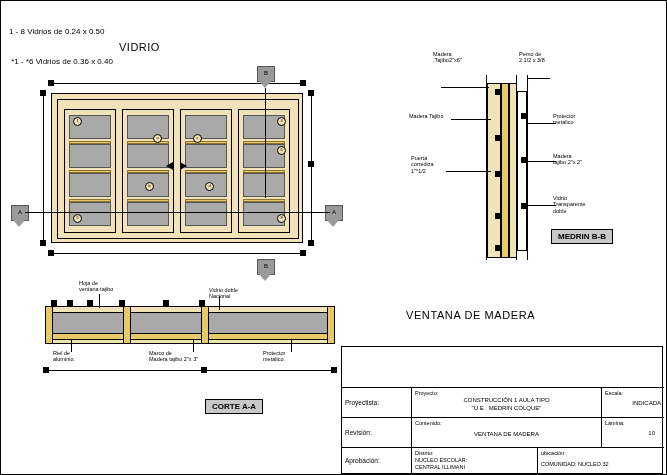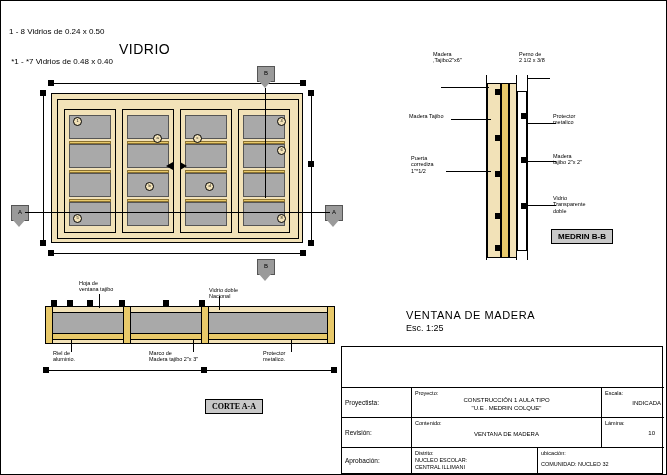--- a/index.html
+++ b/index.html
@@ -23,21 +23,21 @@
     box-sizing: border-box;
   }
   .abs { position: absolute; }
   .txt8 { font-size: 8px; line-height: 1.25; white-space: pre; }
   .txt6 { font-size: 6px; line-height: 1.2; white-space: pre; }
   .txt5 { font-size: 5.5px; line-height: 1.15; white-space: pre; }
   .center { text-align: center; }
 
   
   #notes { left: 8px; top: 6px; }
-  #vidrio-title { left: 118px; top: 40px; font-size: 14px; letter-spacing: .5px; }
+  #vidrio-title { left: 118px; top: 40px; font-size: 11px; letter-spacing: .5px; }
 
   
   #elev-wrap { left: 34px; top: 78px; width: 290px; height: 180px; }
   .dimline { background: #000; }
 
   .win-outer {
     position: absolute;
     left: 16px; top: 14px;
     width: 252px; height: 150px;
     background: #f2e2b8;
@@ -154,21 +154,21 @@
 
   #ventana-title { left: 405px; top: 308px; }
 </style>
 </head>
 <body>
 
 <div class="sheet">
 
   <div class="abs txt8" id="notes">
     <div>1 - 8 Vidrios de 0.24 x 0.50</div>
-    <div> *1 - *7 Vidrios de 0.48 x 0.40</div>
+    <div> *1 - *6 Vidrios de 0.36 x 0.40</div>
   </div>
   <div class="abs" id="vidrio-title">VIDRIO</div>
 
   <div class="abs" id="elev-wrap">
 
     <div class="abs dimline" style="left:16px; top:4px; width:252px; height:1px;"></div>
     <div class="abs dimline" style="left:8px; top:14px; width:1px; height:150px;"></div>
     <div class="abs dimline" style="left:276px; top:14px; width:1px; height:150px;"></div>
     <div class="abs dimline" style="left:16px; top:174px; width:252px; height:1px;"></div>
 
@@ -344,26 +344,25 @@
 ventana tajibo</div>
     <div class="abs txt5" style="left:186px; top:1px;">Vidrio doble
 Nacional</div>
     <div class="abs txt5" style="left:30px; top:64px;">Riel de
 aluminio.</div>
     <div class="abs txt5" style="left:126px; top:64px;">Marco de
 Madera tajibo 2"x 3"</div>
     <div class="abs txt5" style="left:240px; top:64px;">Protector
 metalico.</div>
 
-    <div class="label-box" style="left:182px; top:113px;font-family:Liberation Serif, serif;">CORTE A-A</div>
+    <div class="label-box" style="left:182px; top:113px;">CORTE A-A</div>
   </div>
 
   <div class="abs" id="ventana-title">
     <div style="font-size:11px; font-weight:normal; letter-spacing:.6px;">VENTANA DE MADERA</div>
-    <div style="font-size:9px; margin-top:2px;">Esc. 1:25</div>
   </div>
 
   <div class="abs" id="titleblock">
 
     <div class="cell br bt" style="left:0; top:40px; width:70px; height:30px; display:flex; align-items:center;">Proyectista:</div>
     <div class="cell br bt" style="left:0; top:70px; width:70px; height:30px; display:flex; align-items:center;">Revisión:</div>
     <div class="cell br bt" style="left:0; top:100px; width:70px; height:26px; display:flex; align-items:center;">Aprobación:</div>
 
     <div class="cell br bt" style="left:70px; top:40px; width:190px; height:30px;">
       <div class="txt5">Proyecto:</div>

